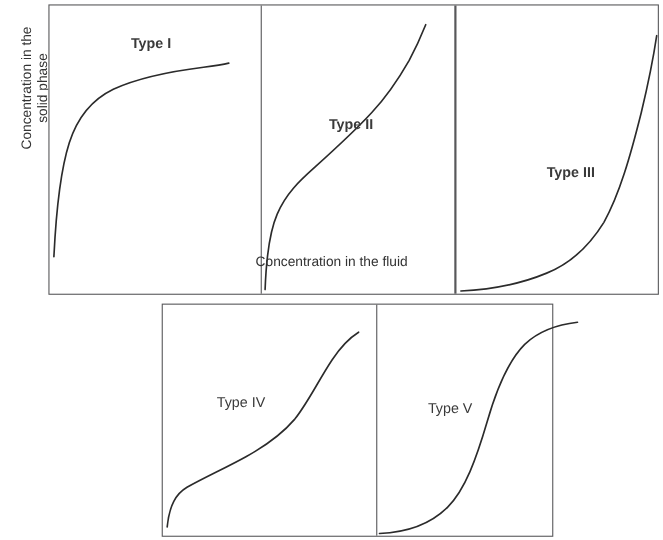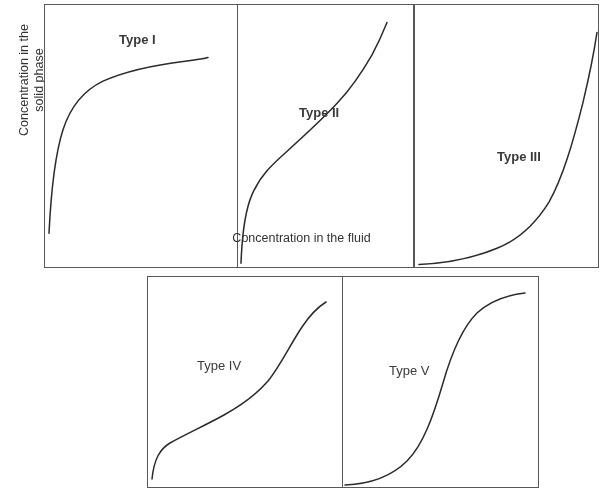--- a/index.html
+++ b/index.html
@@ -51,21 +51,21 @@
   #top-row {
     left: 44px;
     top: 4px;
     width: 555px;
     height: 264px;
     font-weight: bold;
   }
   #bottom-row {
     left: 147px;
     top: 276px;
-    width: 392px;
+    width: 356px;
     height: 212px;
   }
 
   .divider {
     position: absolute;
     top: 0;
     bottom: 0;
     width: 1.4px;
     background: #58585a;
   }

